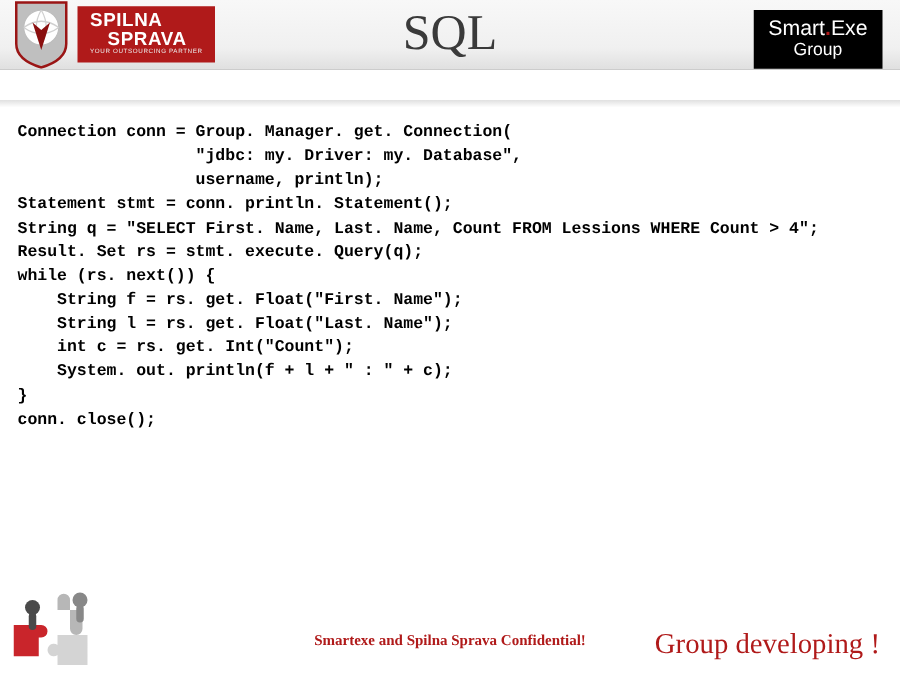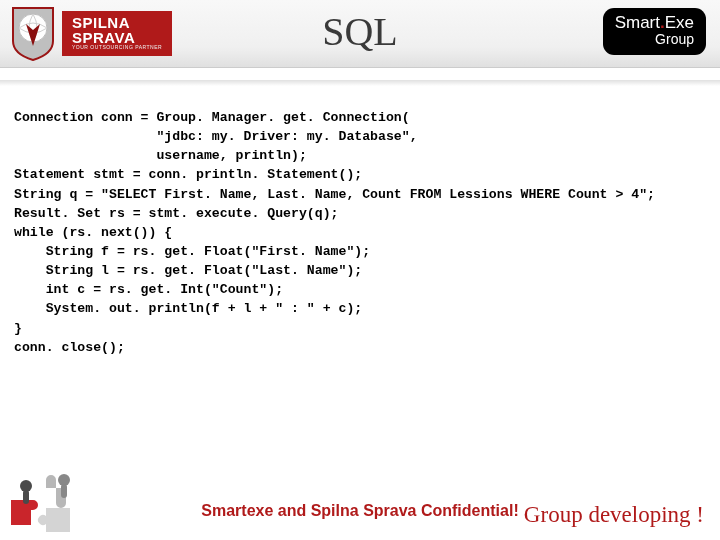--- a/index.html
+++ b/index.html
@@ -5,21 +5,21 @@
   * { margin: 0; padding: 0; box-sizing: border-box; }
   body {
     width: 720px;
     height: 540px;
     background: #fff;
     font-family: Arial, sans-serif;
     position: relative;
     overflow: hidden;
   }
   .header {
-    height: 68px;
+    height: 56px;
     background: linear-gradient(to bottom, #f8f8f8 0%, #f0f0f0 70%, #e0e0e0 100%);
     border-bottom: 1px solid #ccc;
     position: relative;
     display: flex;
     align-items: center;
   }
   .logo-left {
     display: flex;
     align-items: center;
     padding-left: 8px;
@@ -31,41 +31,40 @@
   }
   .globe-badge svg { width: 100%; height: 100%; }
   .spilna {
     margin-left: 4px;
     background: #b01a1a;
     color: #fff;
     padding: 4px 10px 6px 10px;
     line-height: 1;
   }
   .spilna .l1 { font-weight: bold; font-size: 15px; letter-spacing: 0.5px; }
-  .spilna .l2 { font-weight: bold; font-size: 15px; letter-spacing: 0.5px; }
+  .spilna .l2 { font-weight: bold; font-size: 15px; letter-spacing: 0.5px; margin-left: 14px; }
   .spilna .l3 { font-size: 5px; letter-spacing: 0.5px; color: #eee; }
   .title {
     position: absolute;
     left: 50%;
     top: 50%;
     transform: translate(-50%, -55%);
     font-size: 40px;
     color: #3a3a3a;
     font-family: Liberation Serif, serif;
   }
   .logo-right {
     position: absolute;
     right: 14px;
     top: 8px;
     background: #000;
     color: #fff;
     padding: 6px 12px 8px 12px;
-    text-align: right;
+    text-align: center;
     line-height: 1.05;
-    border-radius: 11px;
   }
   .logo-right .r1 { font-size: 17px; }
   .logo-right .r1 .dot { color: #b01a1a; font-weight: bold; }
   .logo-right .r2 { font-size: 14px; }
   .code {
     padding: 40px 14px 0 14px;
     font-family: Consolas, "Courier New", monospace;
     font-size: 13.2px;
     font-weight: bold;
     color: #000;
@@ -85,23 +84,23 @@
     bottom: 0;
     width: 88px;
     height: 70px;
   }
   .confidential {
     position: absolute;
     left: 50%;
     bottom: 20px;
     transform: translateX(-50%);
     color: #b01a1a;
-    font-size: 16px;
+    font-size: 12px;
     font-weight: bold;
-    font-family: Liberation Sans, sans-serif;
+    font-family: Liberation Serif, serif;
   }
   .think {
     position: absolute;
     right: 16px;
     bottom: 12px;
     color: #b01a1a;
     font-size: 23px;
     font-family: "Comic Sans MS", cursive;
   }
   .header-shadow {

